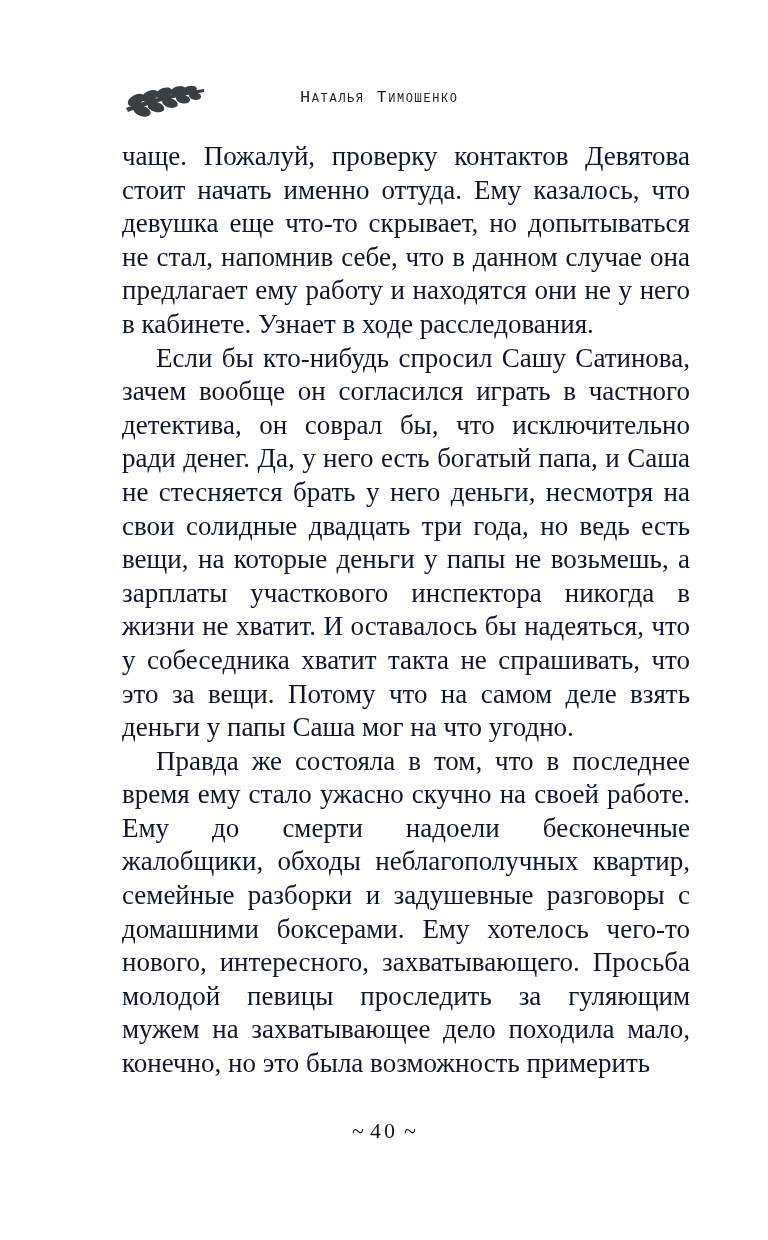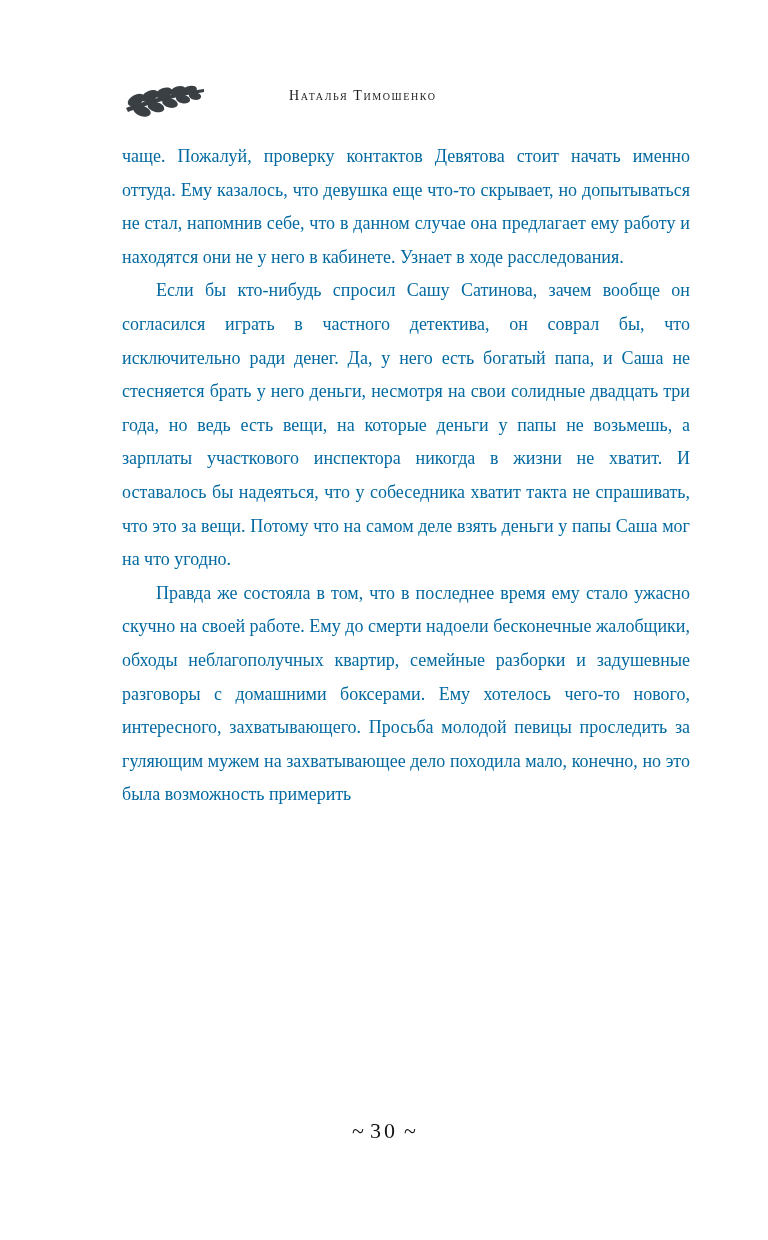--- a/index.html
+++ b/index.html
@@ -32,40 +32,40 @@
   }
   .head-ornament {
     position: absolute;
     left: 0;
     top: 0;
     width: 88px;
     height: 36px;
   }
   .head-title {
     position: absolute;
-    left: 167px;
+    left: 178px;
     top: 6px;
-    font-family: Liberation Serif, serif;
-    font-size: 14px;
+    font-family: Liberation Mono, monospace;
+    font-size: 17px;
     letter-spacing: 1.6px;
     color: #1c1c1c;
     font-variant: small-caps;
     text-transform: none;
     white-space: nowrap;
   }
   .body-text {
     position: absolute;
     top: 140px;
     left: 122px;
     width: 568px;
-    font-size: 18px;
+    font-size: 27px;
     line-height: 33.6px;
     text-align: justify;
     text-justify: inter-word;
-    color: #0369a1;
+    color: #0f172a;
     hyphens: manual;
     font-family: Liberation Serif, serif;
   }
   .body-text p {
     margin: 0;
     text-indent: 34px;
   }
   .body-text p.no-indent {
     text-indent: 0;
   }
@@ -110,16 +110,16 @@
     <span class="head-title">Наталья Тимошенко</span>
   </div>
 
   <div class="body-text">
     <p class="no-indent">чаще. Пожалуй, проверку контактов Девятова стоит начать именно оттуда. Ему казалось, что девушка еще что-то скрывает, но допытываться не стал, напомнив себе, что в данном случае она предлагает ему работу и находятся они не у него в кабинете. Узнает в ходе расследования.</p>
     <p>Если бы кто-нибудь спросил Сашу Сатинова, зачем вообще он согласился играть в частного детектива, он соврал бы, что исключительно ради денег. Да, у него есть богатый папа, и Саша не стесняется брать у него деньги, несмотря на свои солидные двадцать три года, но ведь есть вещи, на которые деньги у папы не возьмешь, а зарплаты участкового инспектора никогда в жизни не хватит. И оставалось бы надеяться, что у собеседника хватит такта не спрашивать, что это за вещи. Потому что на самом деле взять деньги у папы Саша мог на что угодно.</p>
     <p>Правда же состояла в том, что в последнее время ему стало ужасно скучно на своей работе. Ему до смерти надоели бесконечные жалобщики, обходы неблагополучных квартир, семейные разборки и задушевные разговоры с домашними боксерами. Ему хотелось чего-то нового, интересного, захватывающего. Просьба молодой певицы проследить за гуляющим мужем на захватывающее дело походила мало, конечно, но это была возможность примерить</p>
   </div>
 
   <div class="folio">
-    <span class="dash">~</span><span>30</span><span class="dash">~</span>
+    <span class="dash">~</span><span>40</span><span class="dash">~</span>
   </div>
 
 </div>
 
 </body></html>

